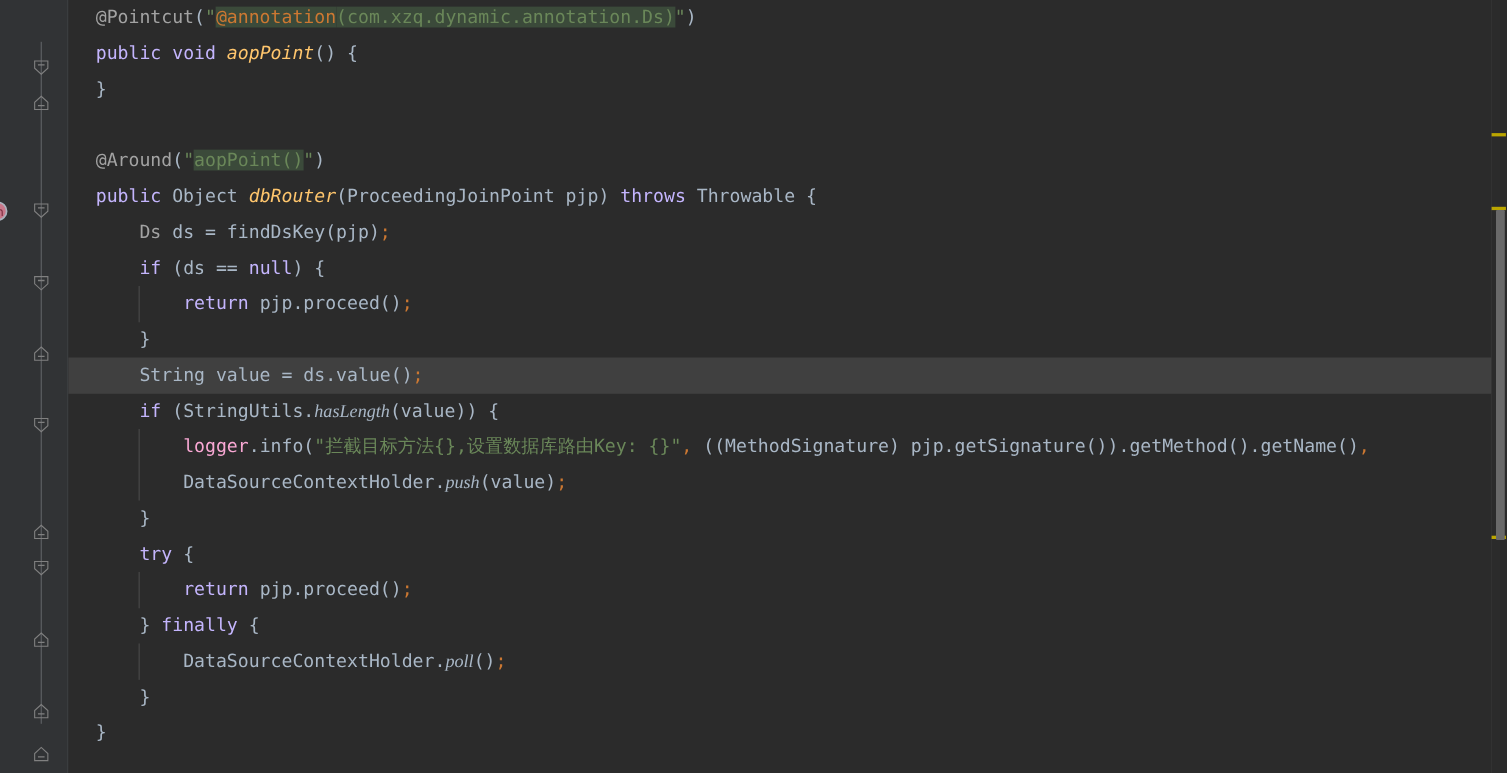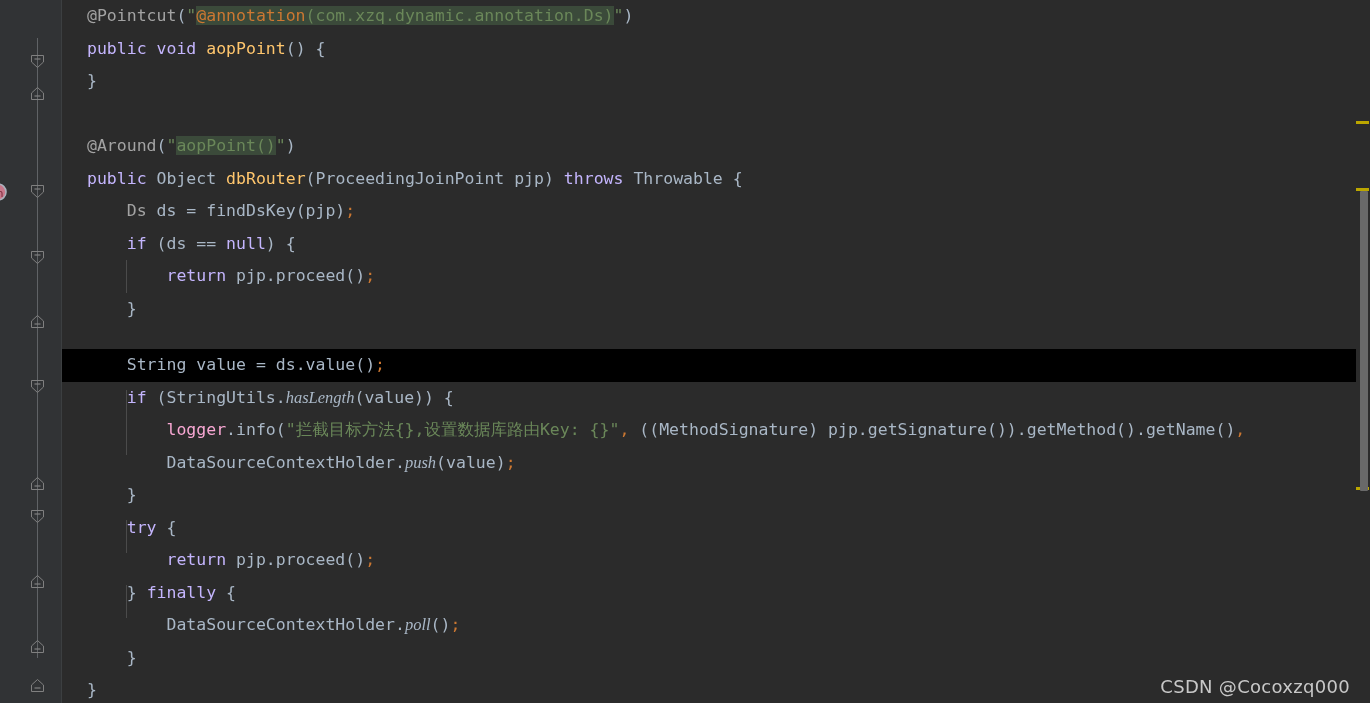--- a/index.html
+++ b/index.html
@@ -67,35 +67,35 @@
     white-space: pre;
     overflow: hidden;
   }
   .line {
     position: relative;
     height: 32.5px;
     line-height: 32.5px;
     padding-left: 25px;
     white-space: pre;
   }
-  .line.current { background: #000000; margin-top: 24px; }
+  .line.current { background: #404040; }
 
   
   .iguide {
     position: absolute;
     top: 0; bottom: 0;
     width: 1px;
     background: #4b4b4b;
   }
 
   
   .kw   { color: #c4b5fd; }          
   .ann  { color: #a3a3a3; }          
   .str  { color: #6a8759; }          
-  .mth  { color: #ffc66d; }          
+  .mth  { color: #ffc66d; font-style: italic; }          
   .fld  { color: #f9a8d4; }          
   .pln  { color: #a9b7c6; }          
   .smc  { color: #cc7832; }          
   .ital { font-style: italic; font-family: Liberation Serif, serif; }
   .sel  { background: #3b4a3a; }     
   .annorange { color: #cc7832; }
 
   
   #marker-track {
     position: absolute;
@@ -224,15 +224,14 @@
   <div id="code"><div class="line"><span class="ann">@Pointcut</span><span class="pln">(</span><span class="str">"</span><span class="annorange sel">@annotation</span><span class="str sel">(com.xzq.dynamic.annotation.Ds)</span><span class="str">"</span><span class="pln">)</span></div><div class="line"><span class="kw">public</span><span class="pln"> </span><span class="kw">void</span><span class="pln"> </span><span class="mth">aopPoint</span><span class="pln">() {</span></div><div class="line"><span class="pln">}</span></div><div class="line"></div><div class="line"><span class="ann">@Around</span><span class="pln">(</span><span class="str">"</span><span class="str sel">aopPoint()</span><span class="str">"</span><span class="pln">)</span></div><div class="line"><span class="kw">public</span><span class="pln"> Object </span><span class="mth">dbRouter</span><span class="pln">(ProceedingJoinPoint pjp) </span><span class="kw">throws</span><span class="pln"> Throwable {</span></div><div class="line"><span class="pln">    </span><span class="ann">Ds</span><span class="pln"> ds = findDsKey(pjp)</span><span class="smc">;</span></div><div class="line"><span class="pln">    </span><span class="kw">if</span><span class="pln"> (ds == </span><span class="kw">null</span><span class="pln">) {</span></div><div class="line"><span class="pln">        </span><span class="kw">return</span><span class="pln"> pjp.proceed()</span><span class="smc">;</span></div><div class="line"><span class="pln">    </span><span class="pln">}</span></div><div class="line current"><span class="pln">    </span><span class="pln">String value = ds.value()</span><span class="smc">;</span></div><div class="line"><span class="pln">    </span><span class="kw">if</span><span class="pln"> (StringUtils.</span><span class="pln ital">hasLength</span><span class="pln">(value)) {</span></div><div class="line"><span class="pln">        </span><span class="fld">logger</span><span class="pln">.info(</span><span class="str">"拦截目标方法{},设置数据库路由Key: {}"</span><span class="smc">,</span><span class="pln"> ((MethodSignature) pjp.getSignature()).getMethod().getName()</span><span class="smc">,</span></div><div class="line"><span class="pln">        </span><span class="pln">DataSourceContextHolder.</span><span class="pln ital">push</span><span class="pln">(value)</span><span class="smc">;</span></div><div class="line"><span class="pln">    </span><span class="pln">}</span></div><div class="line"><span class="pln">    </span><span class="kw">try</span><span class="pln"> {</span></div><div class="line"><span class="pln">        </span><span class="kw">return</span><span class="pln"> pjp.proceed()</span><span class="smc">;</span></div><div class="line"><span class="pln">    </span><span class="pln">} </span><span class="kw">finally</span><span class="pln"> {</span></div><div class="line"><span class="pln">        </span><span class="pln">DataSourceContextHolder.</span><span class="pln ital">poll</span><span class="pln">()</span><span class="smc">;</span></div><div class="line"><span class="pln">    </span><span class="pln">}</span></div><div class="line"><span class="pln">}</span></div><div class="iguide" style="left: 64px; top: 260px; height: 32.5px;"></div><div class="iguide" style="left: 64px; top: 390px; height: 65px;"></div><div class="iguide" style="left: 64px; top: 520px; height: 32.5px;"></div><div class="iguide" style="left: 64px; top: 585px; height: 32.5px;"></div></div>
 
   <div id="marker-divider"></div>
   <div id="marker-track">
     <div class="marker-stripe" style="top:121px;"></div>
     <div class="marker-stripe" style="top:188px;"></div>
     <div class="marker-stripe" style="top:487px;"></div>
     <div id="scroll-thumb" style="top:191px;height:300px;"></div>
   </div>
 
-  <div id="watermark">CSDN @Cocoxzq000</div>
 
 </div>
 
 </body></html>

